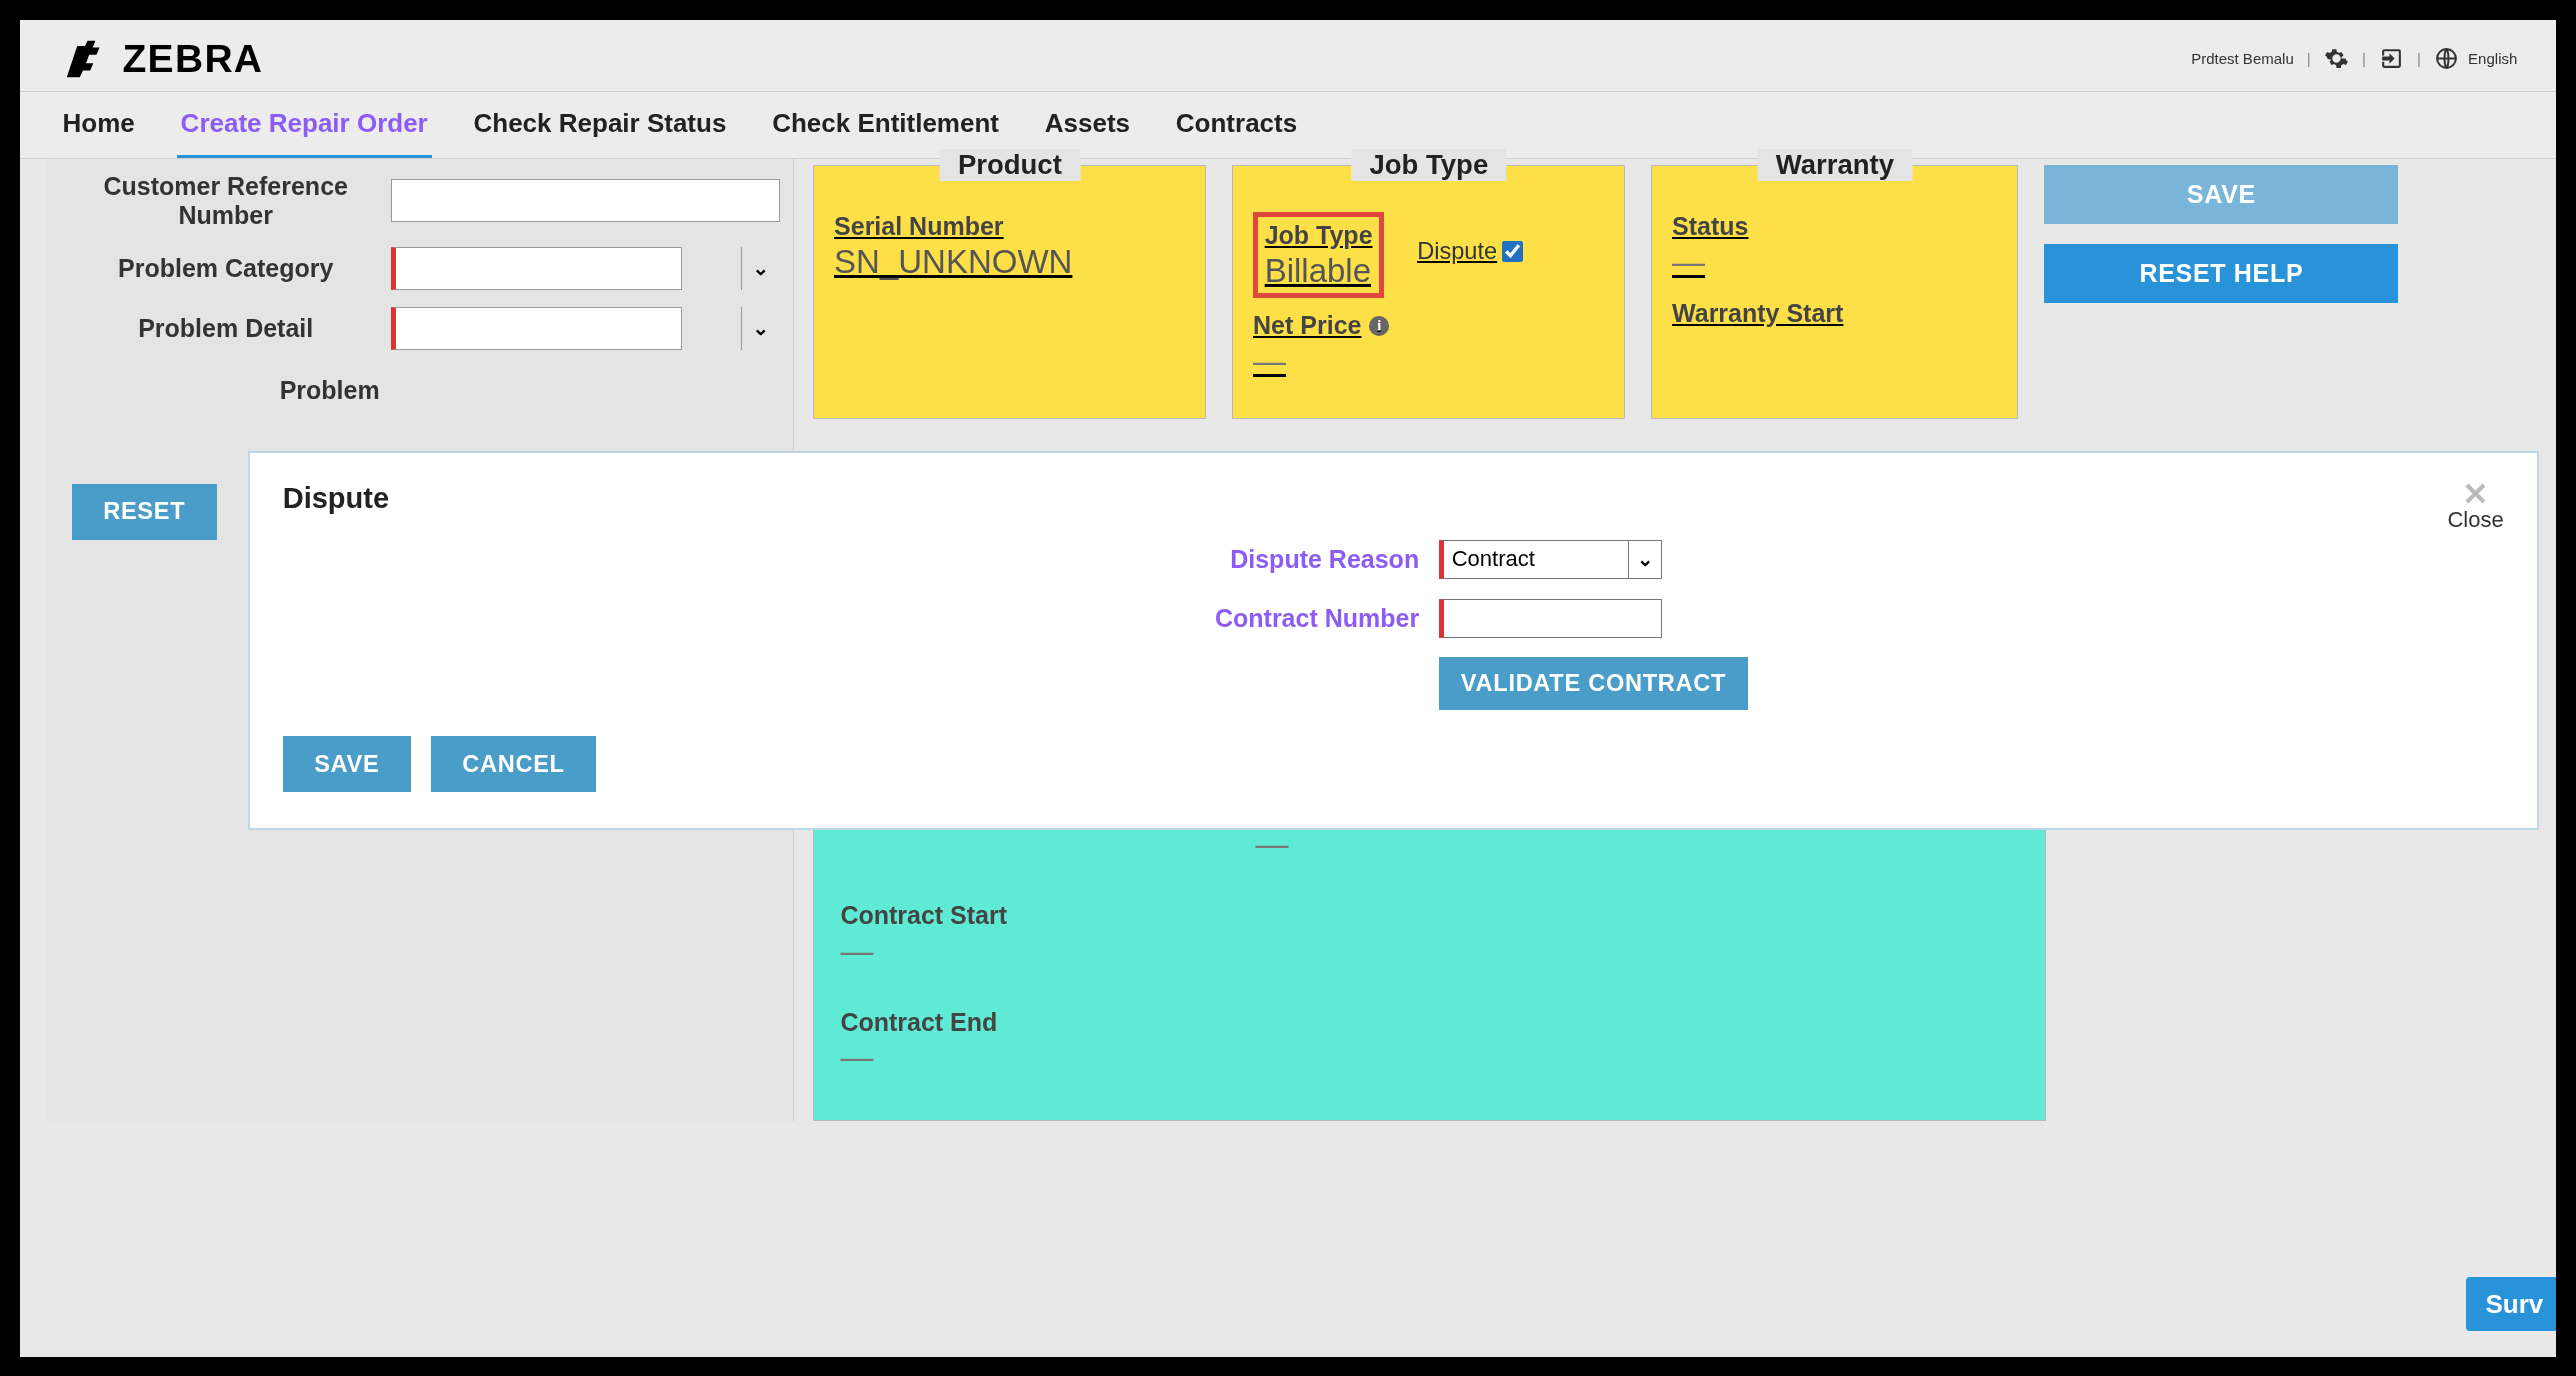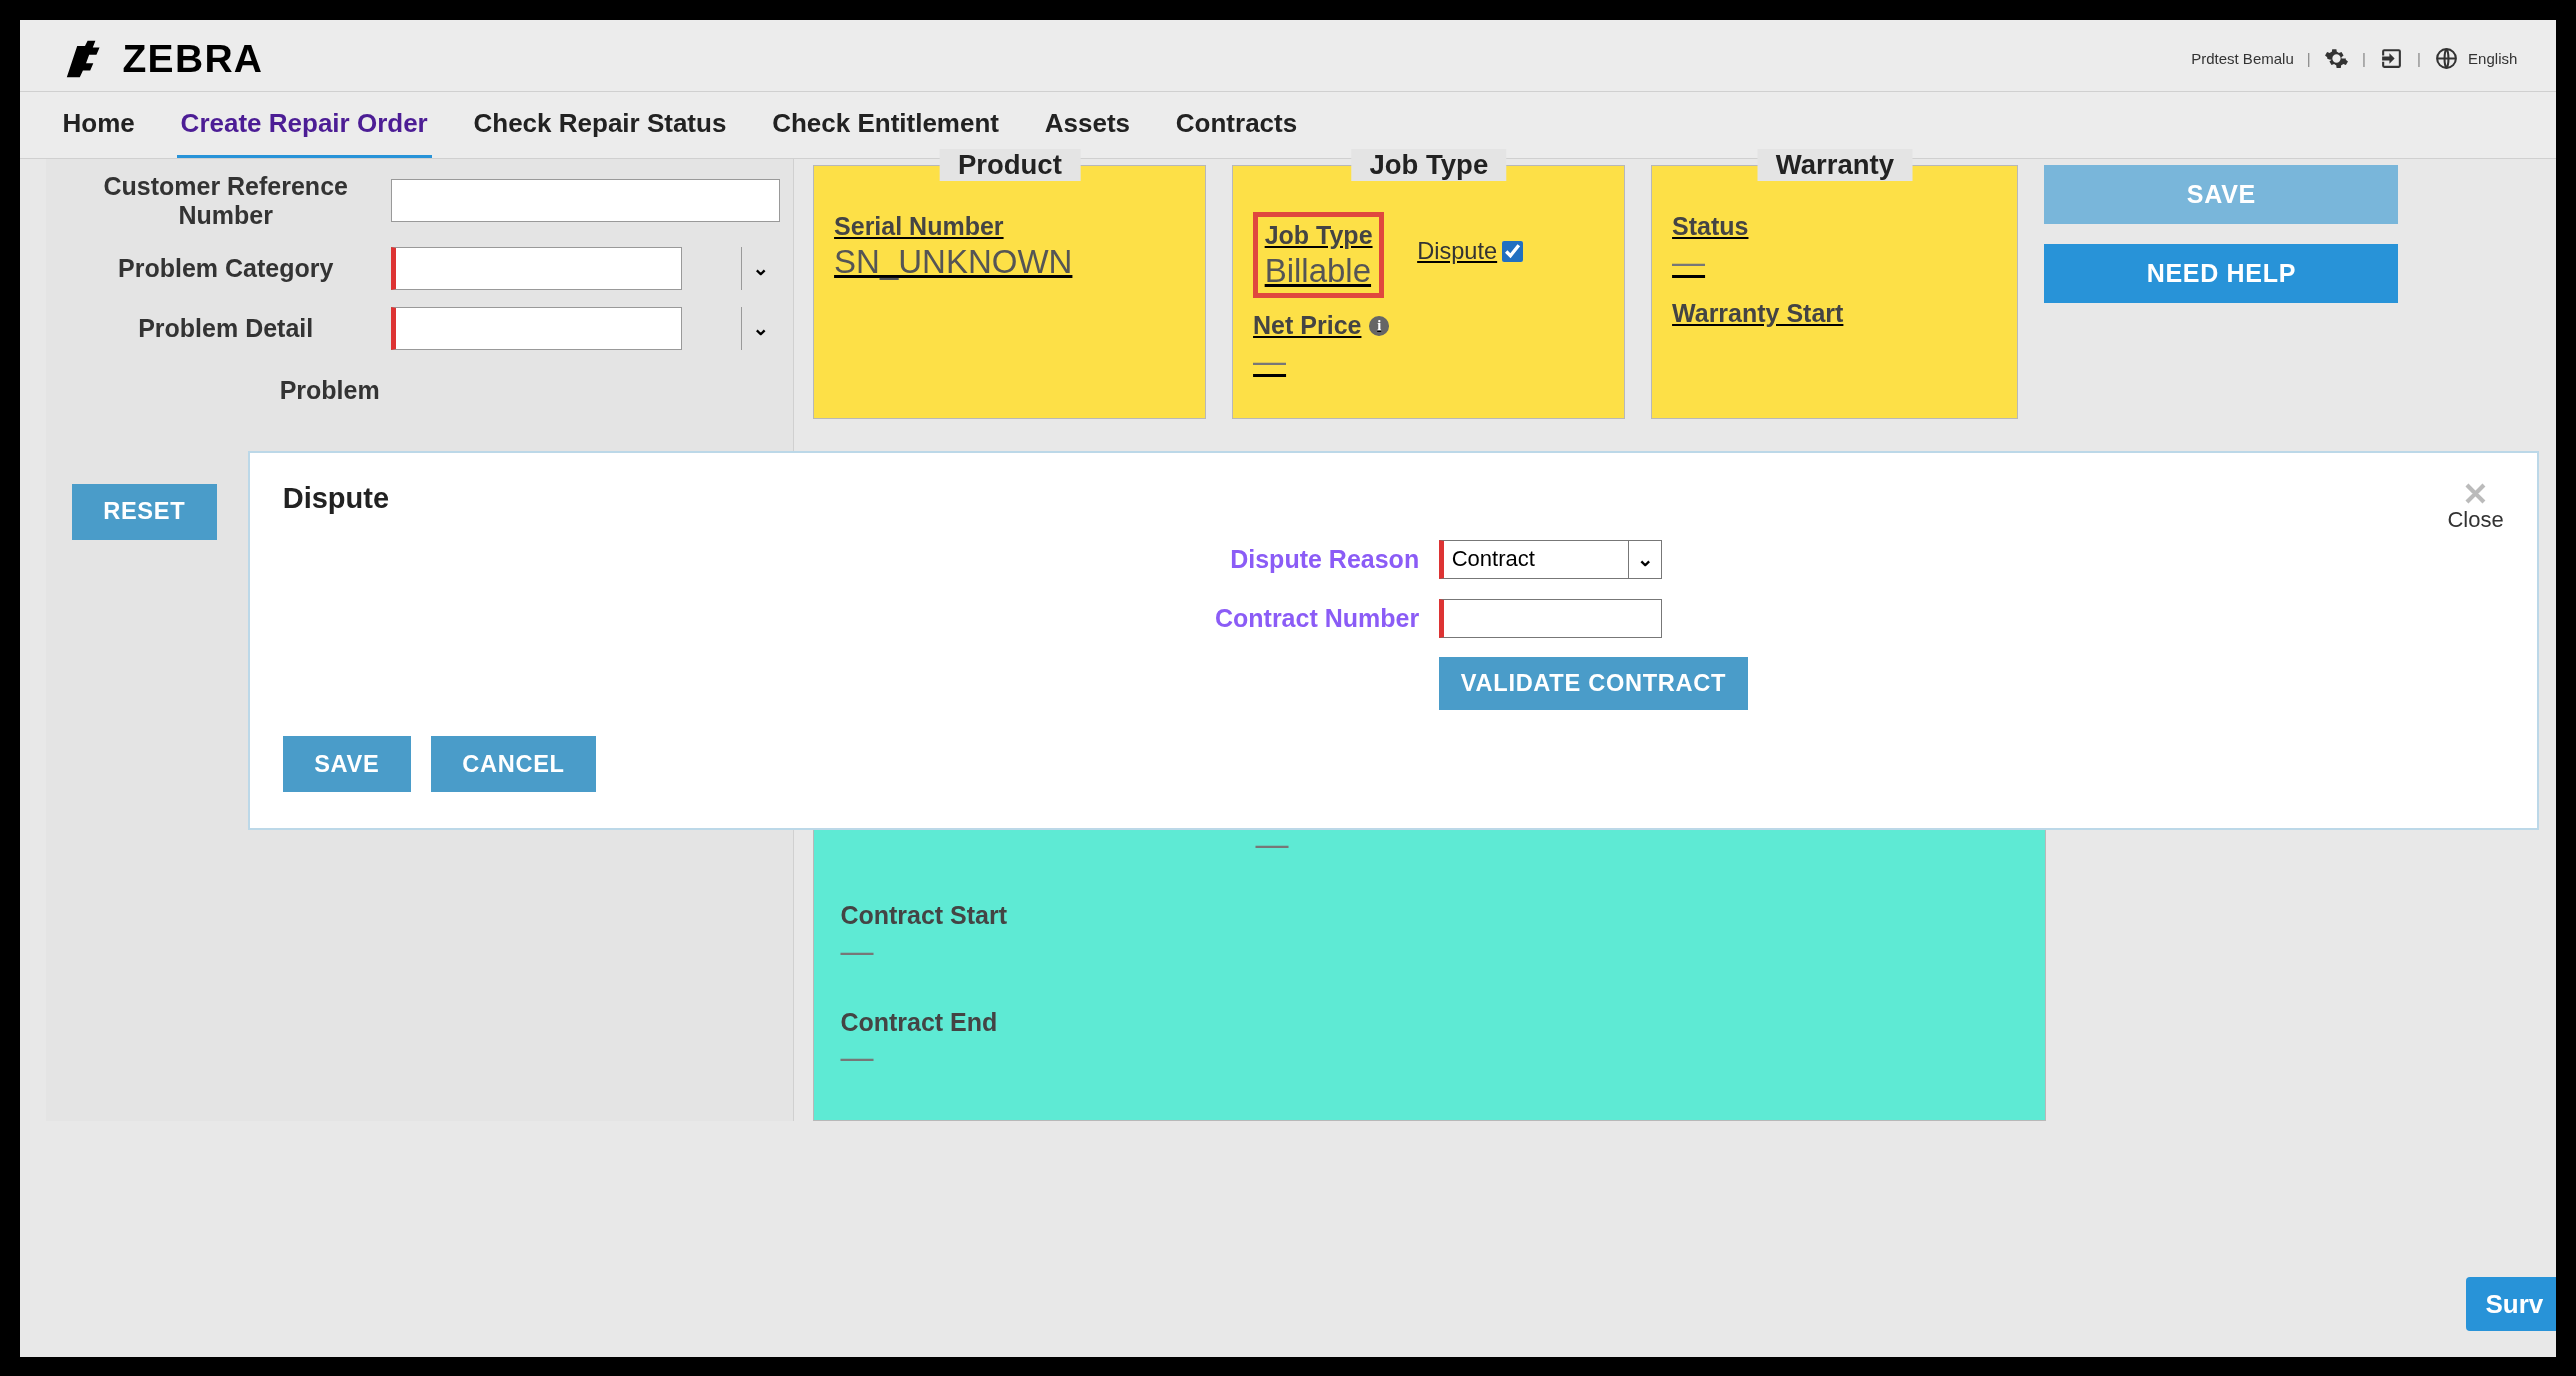--- a/index.html
+++ b/index.html
@@ -48,21 +48,21 @@
   
   .nav {
     display: flex; gap: 38px;
     padding: 9.2px 39px 0 39px;
     border-top: 1.3px solid #d0d0d0;
     border-bottom: 0.7px solid #d0d0d0;
     background: #ececec;
     font-size: 26px;
   }
   .nav-item { color: #222; font-weight: 700; padding: 6.6px 3.9px 15.7px 3.9px; cursor: pointer; }
-  .nav-item.active { color: #4c1d95; border-bottom: 3.9px solid #2893d8; }
+  .nav-item.active { color: #8b5cf6; border-bottom: 3.9px solid #2893d8; }
 
   
   .content {
     display: flex;
     padding: 0 26px;
     gap: 19.7px;
     position: relative;
   }
 
   .left-panel {
@@ -298,21 +298,21 @@
               <div class="field-label">Status</div>
               <div class="field-value dash">—</div>
             </div>
             <div class="field">
               <div class="field-label">Warranty Start</div>
             </div>
           </div>
 
           <div class="right-buttons">
             <button class="big-btn muted">SAVE</button>
-            <button class="big-btn">NEED HELP</button>
+            <button class="big-btn">RESET HELP</button>
           </div>
         </div>
 
         <div class="contract-section">
           <div class="contract-grid">
             <div class="field">
               <div class="field-label">Status</div>
               <div class="field-value dash">—</div>
             </div>
             <div class="field">

